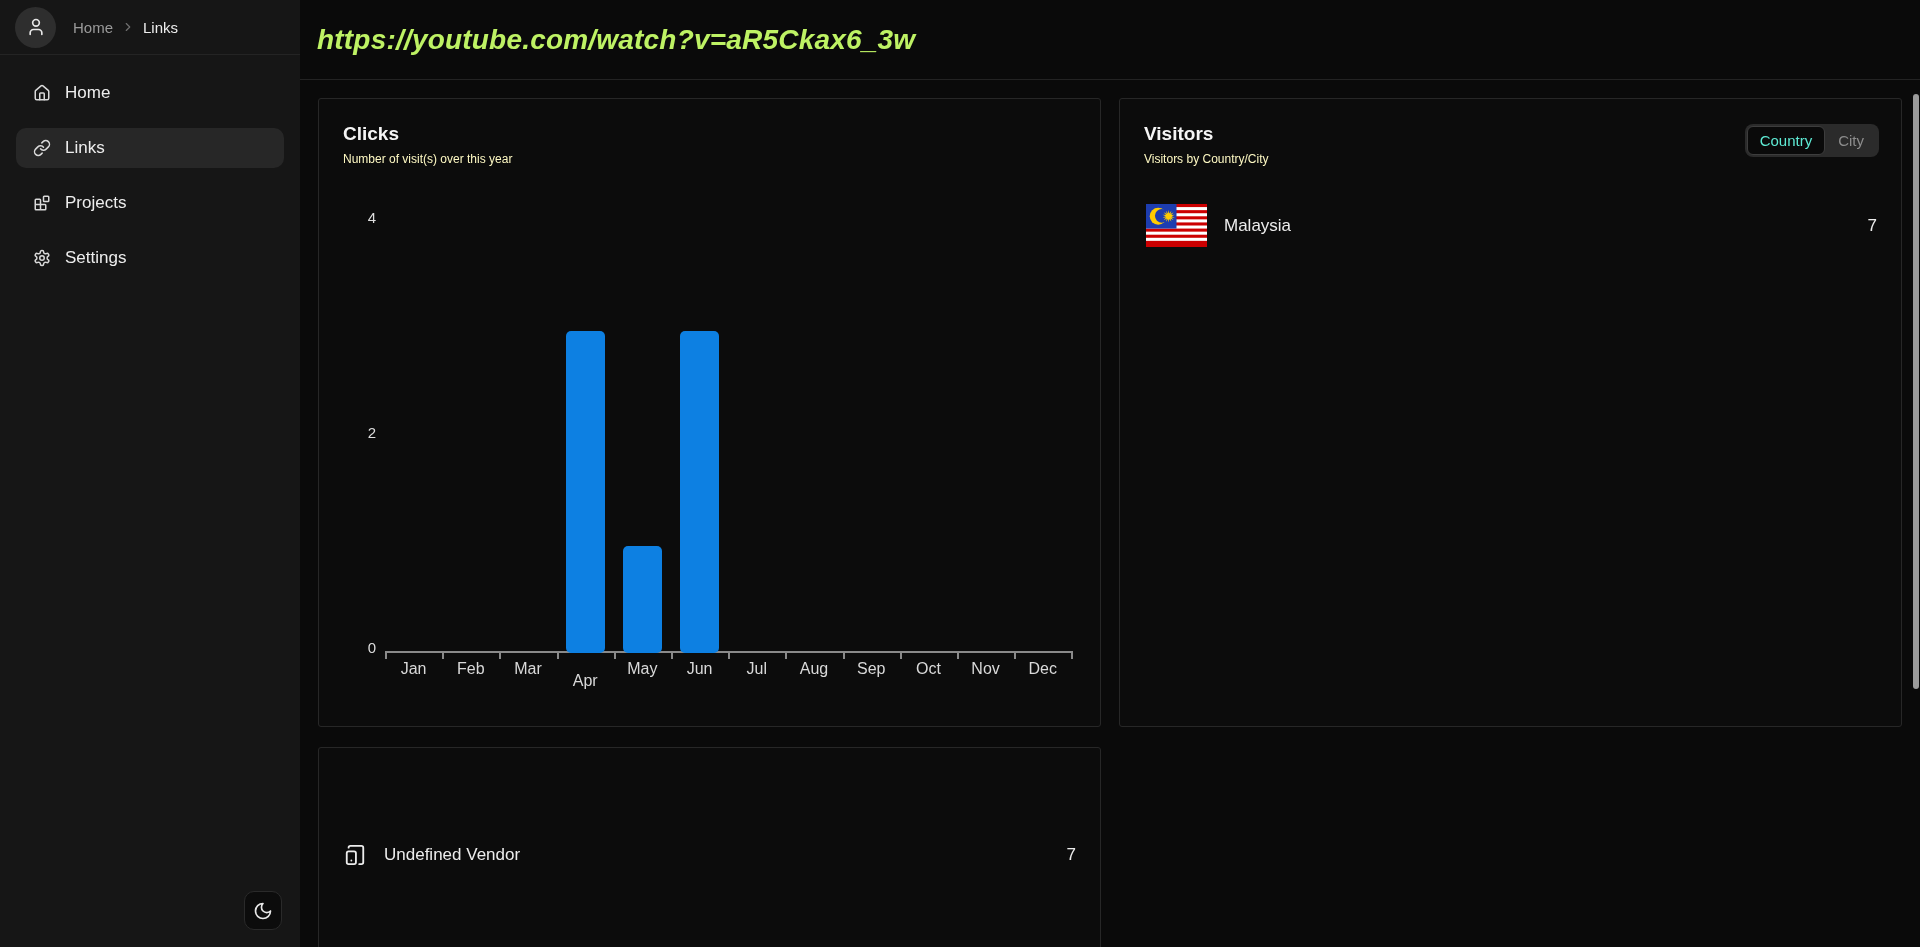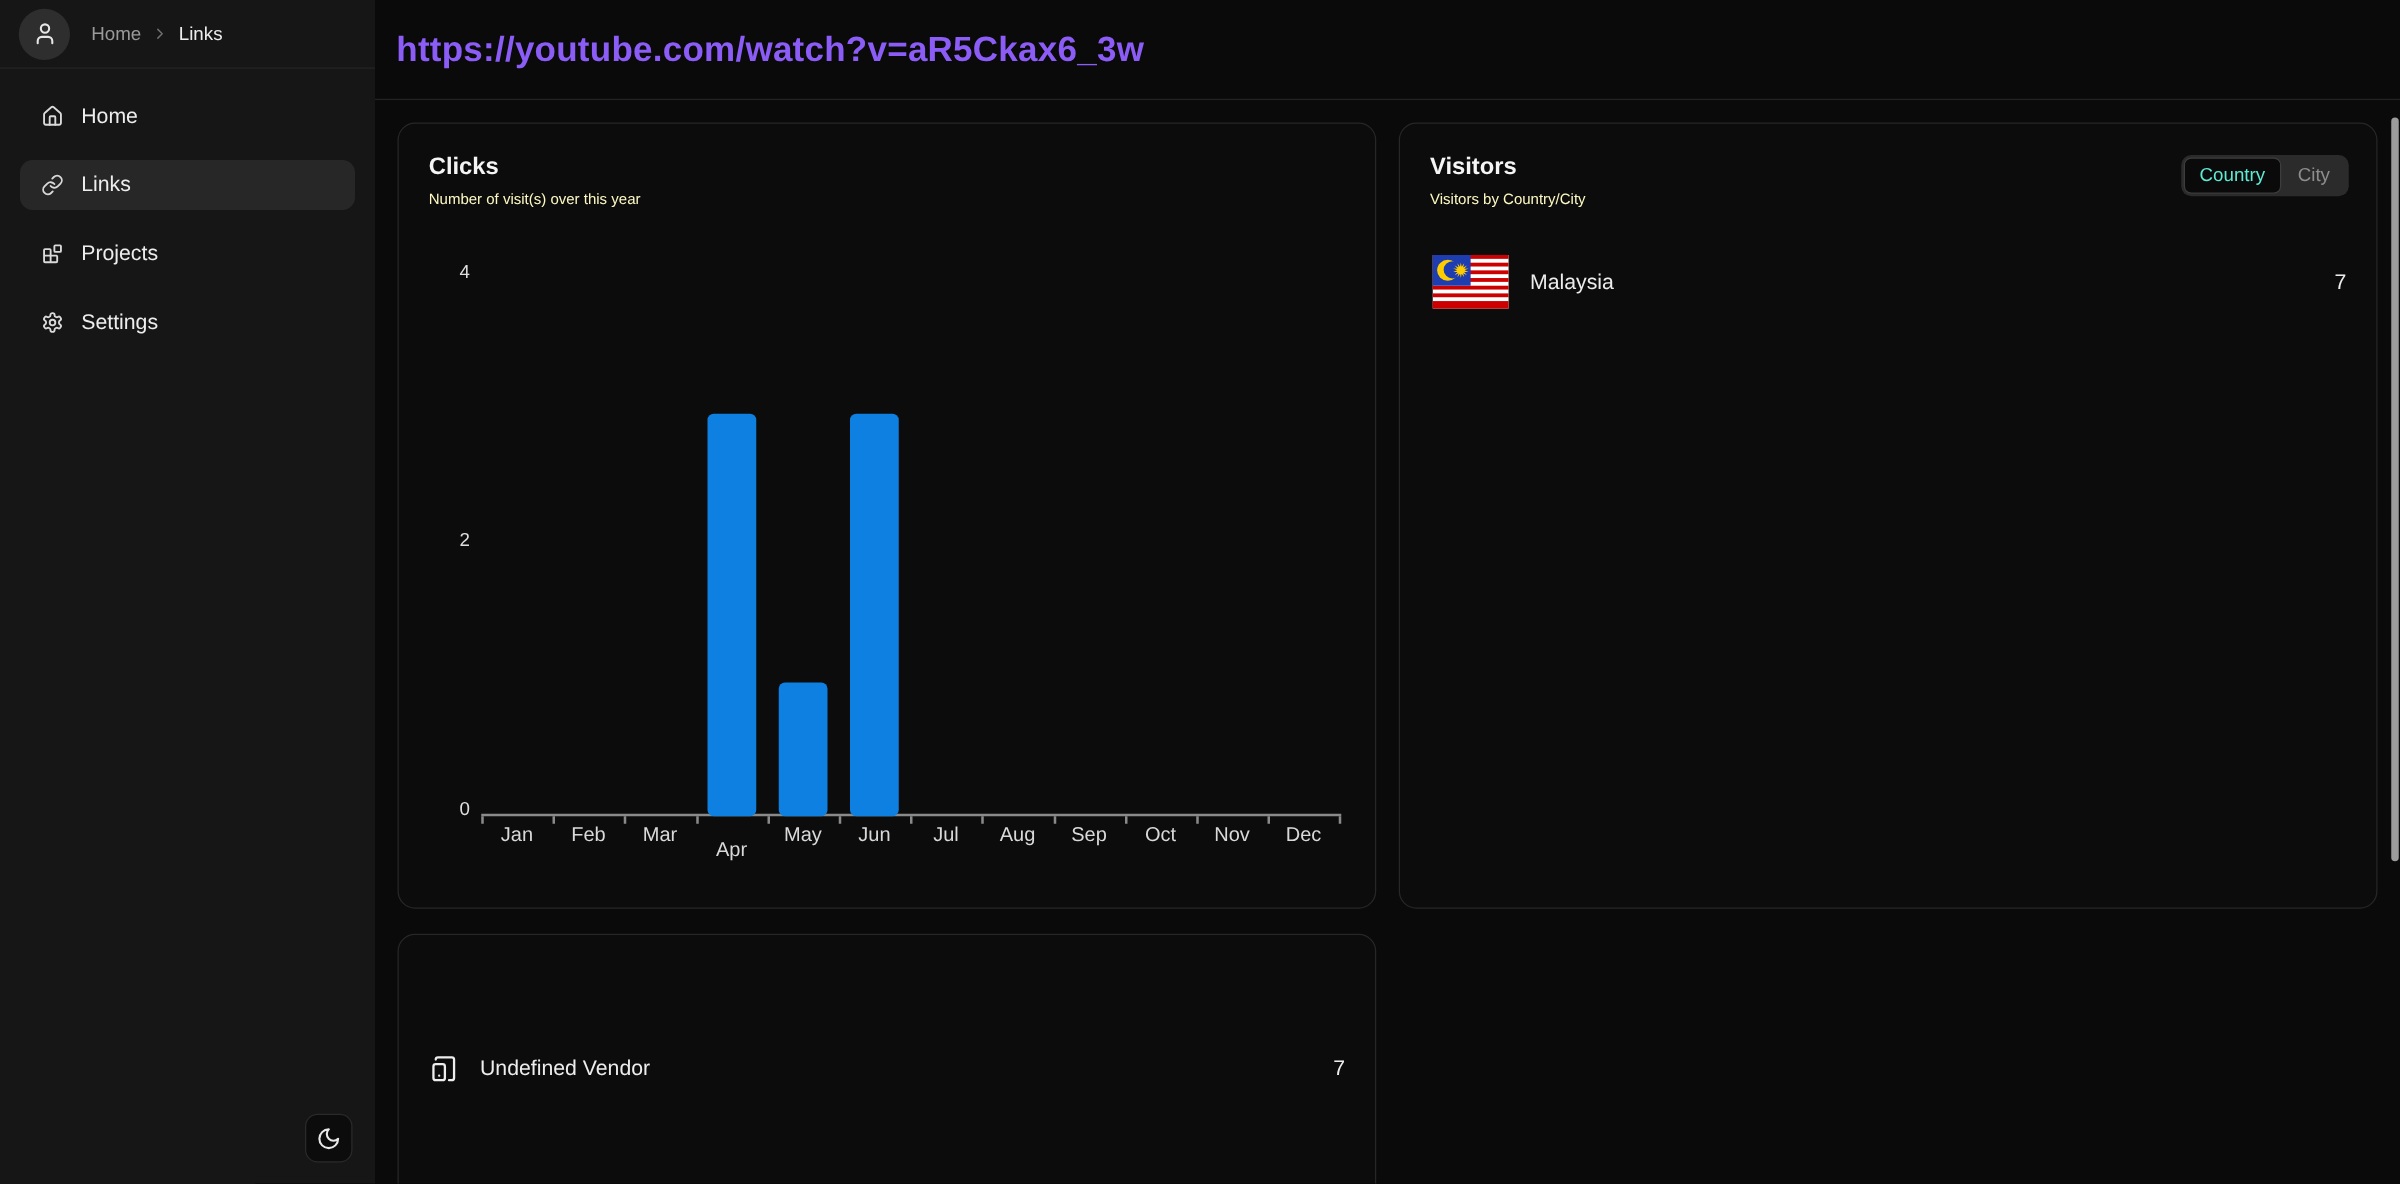--- a/index.html
+++ b/index.html
@@ -25,24 +25,24 @@
   .nav-item svg { stroke:#d9d9d9; }
 
   .theme-btn { position:absolute; left:244px; top:891px; width:38px; height:39px; border-radius:10px;
                background:#0c0c0c; border:1px solid #2a2a2a; display:flex; align-items:center;
                justify-content:center; cursor:pointer; }
   .theme-btn svg { stroke:#e8e8e8; }
 
   
   .main { position:absolute; left:300px; top:0; width:1620px; height:947px; }
   .main-header { height:80px; border-bottom:1px solid #232323; display:flex; align-items:center; padding-left:17px; }
-  .page-title { font-size:28px; font-weight:700; color:#8b5cf6; letter-spacing:.2px; }
+  .page-title { font-size:28px; font-weight:700; color:#bef264; letter-spacing:.2px;font-style:italic; }
 
   .content { position:absolute; left:0; top:80px; width:1620px; height:867px; overflow:hidden; }
-  .card { position:absolute; background:#0c0c0c; border:1px solid #272727; border-radius:14px; }
+  .card { position:absolute; background:#0c0c0c; border:1px solid #272727; border-radius:3px; }
   #clicks-card   { left:18px;  top:18px;  width:783px; height:629px; }
   #visitors-card { left:819px; top:18px;  width:783px; height:629px; }
   #devices-card  { left:18px;  top:667px; width:783px; height:240px; }
 
   .card-head { position:absolute; left:24px; top:24px; }
   .card-title { font-size:19px; font-weight:700; color:#f5f5f5; }
   .card-sub { font-size:12px; color:#fef9c3; margin-top:7px; }
 
   
   .toggle { position:absolute; display:flex; align-items:center; background:#2b2b2b;

